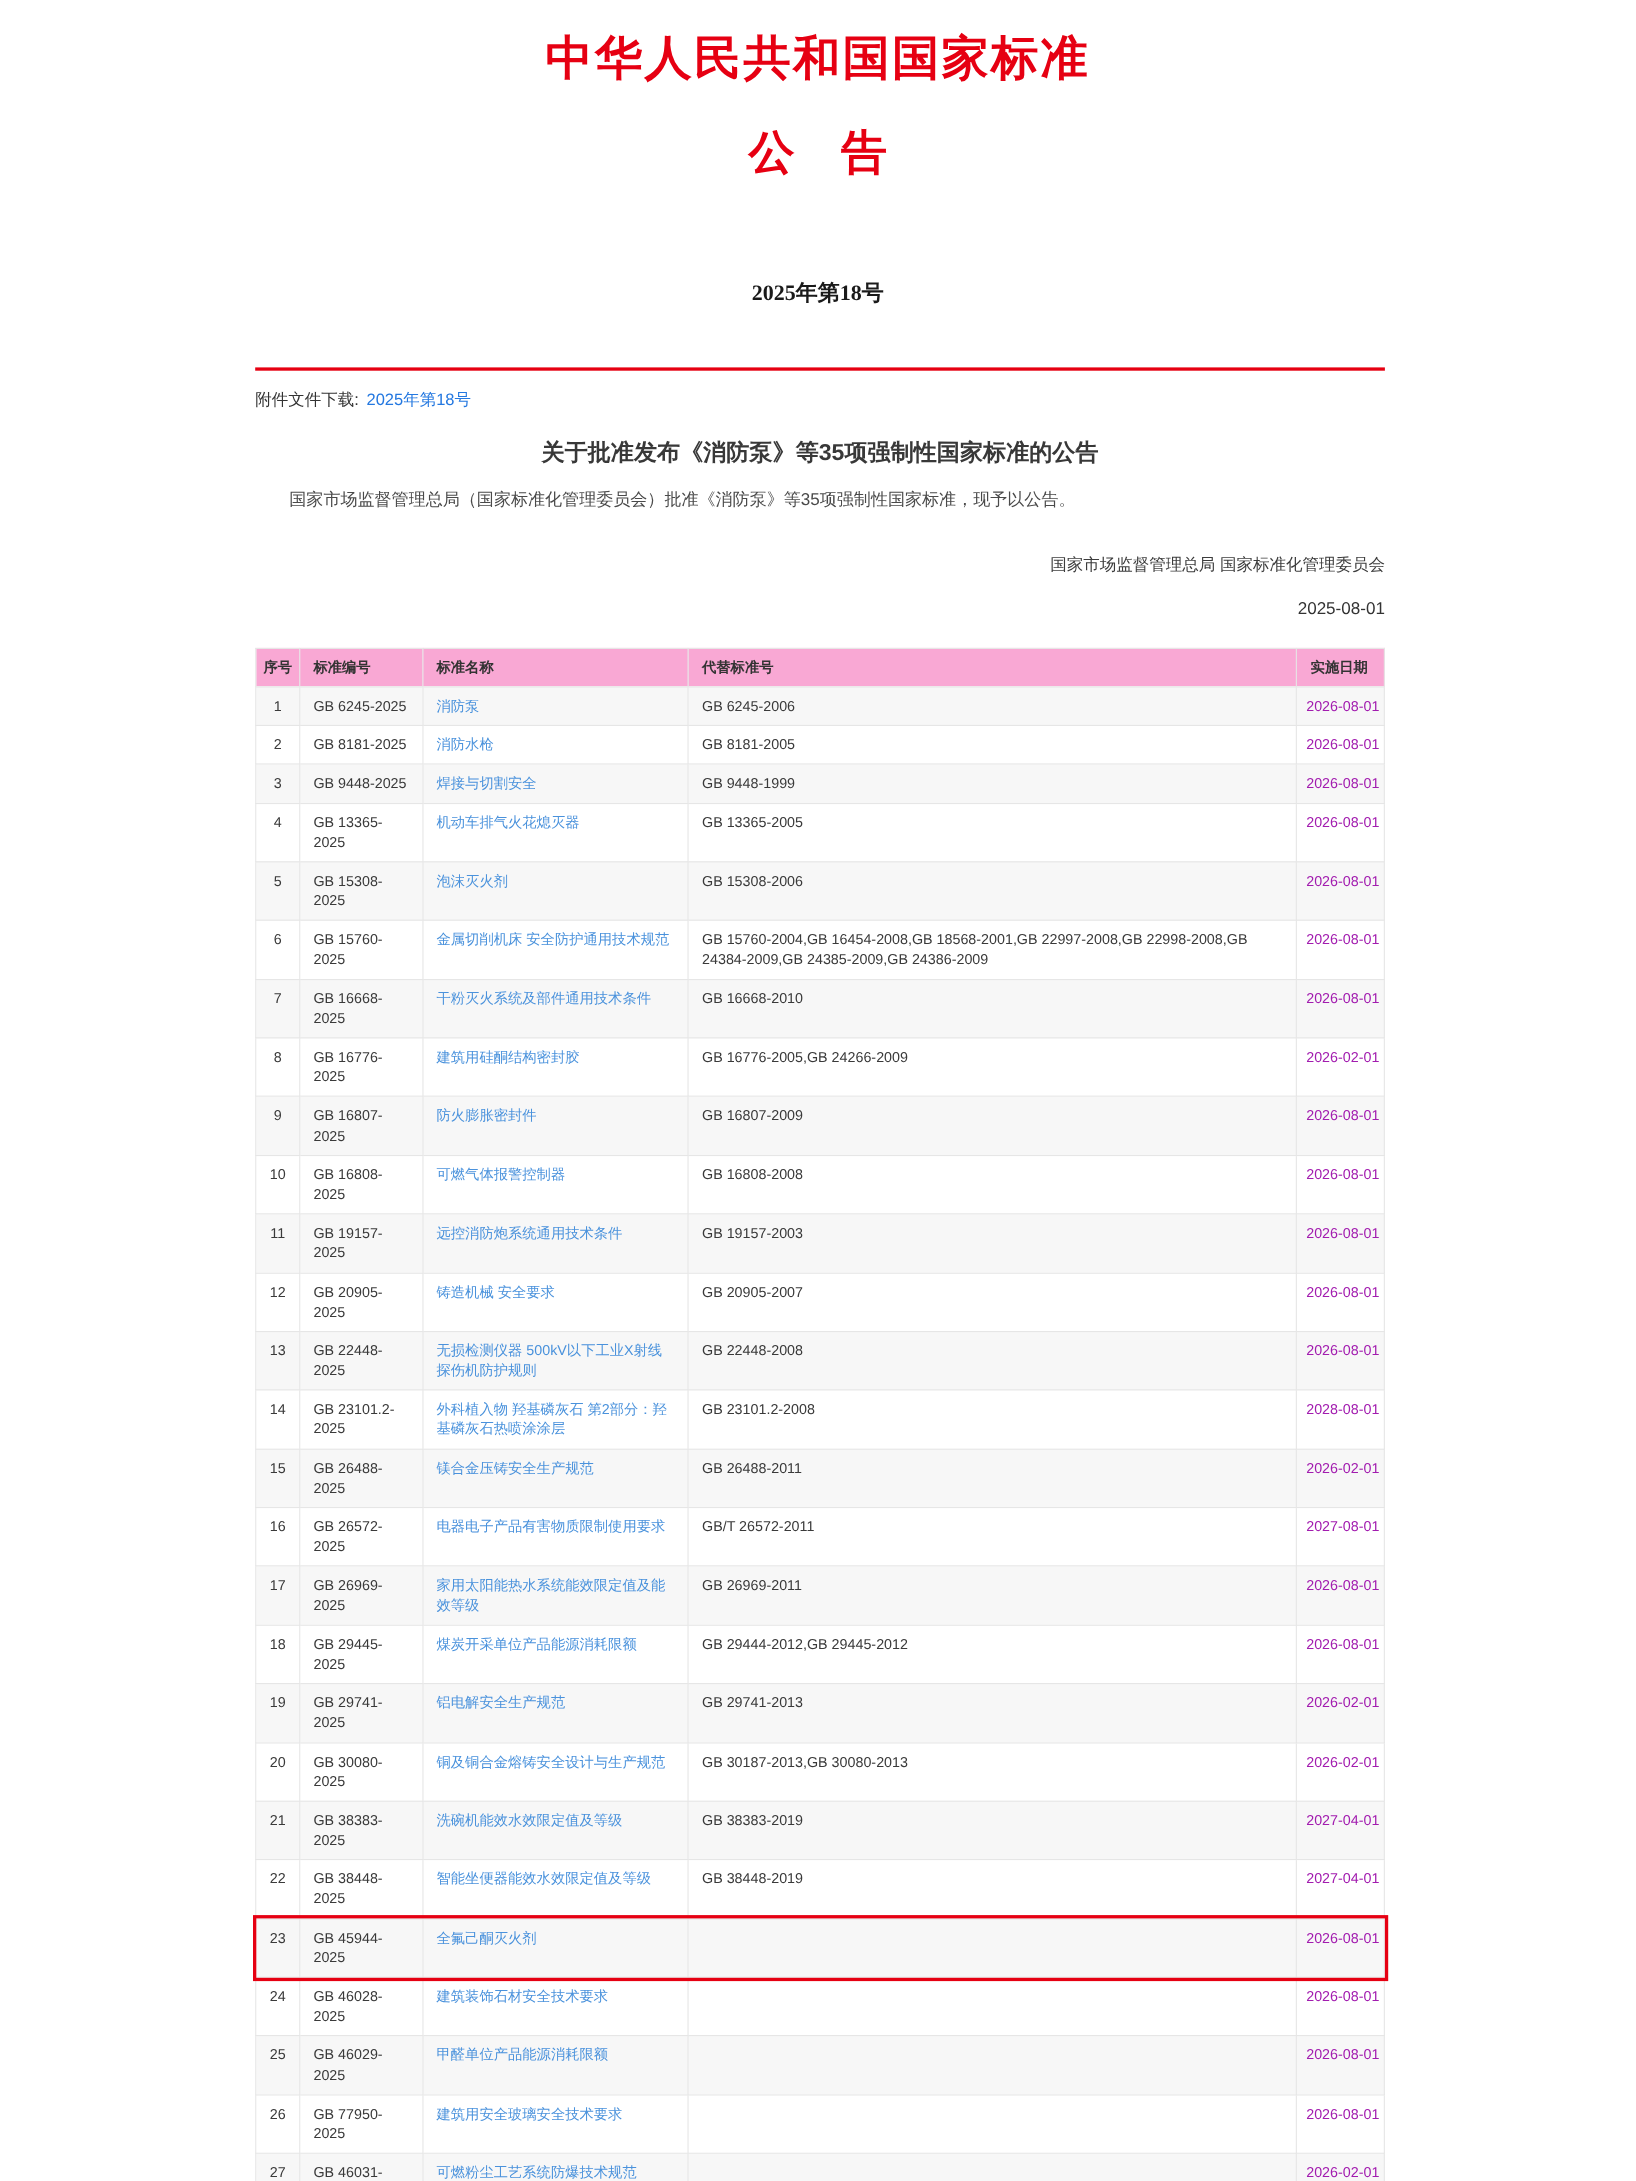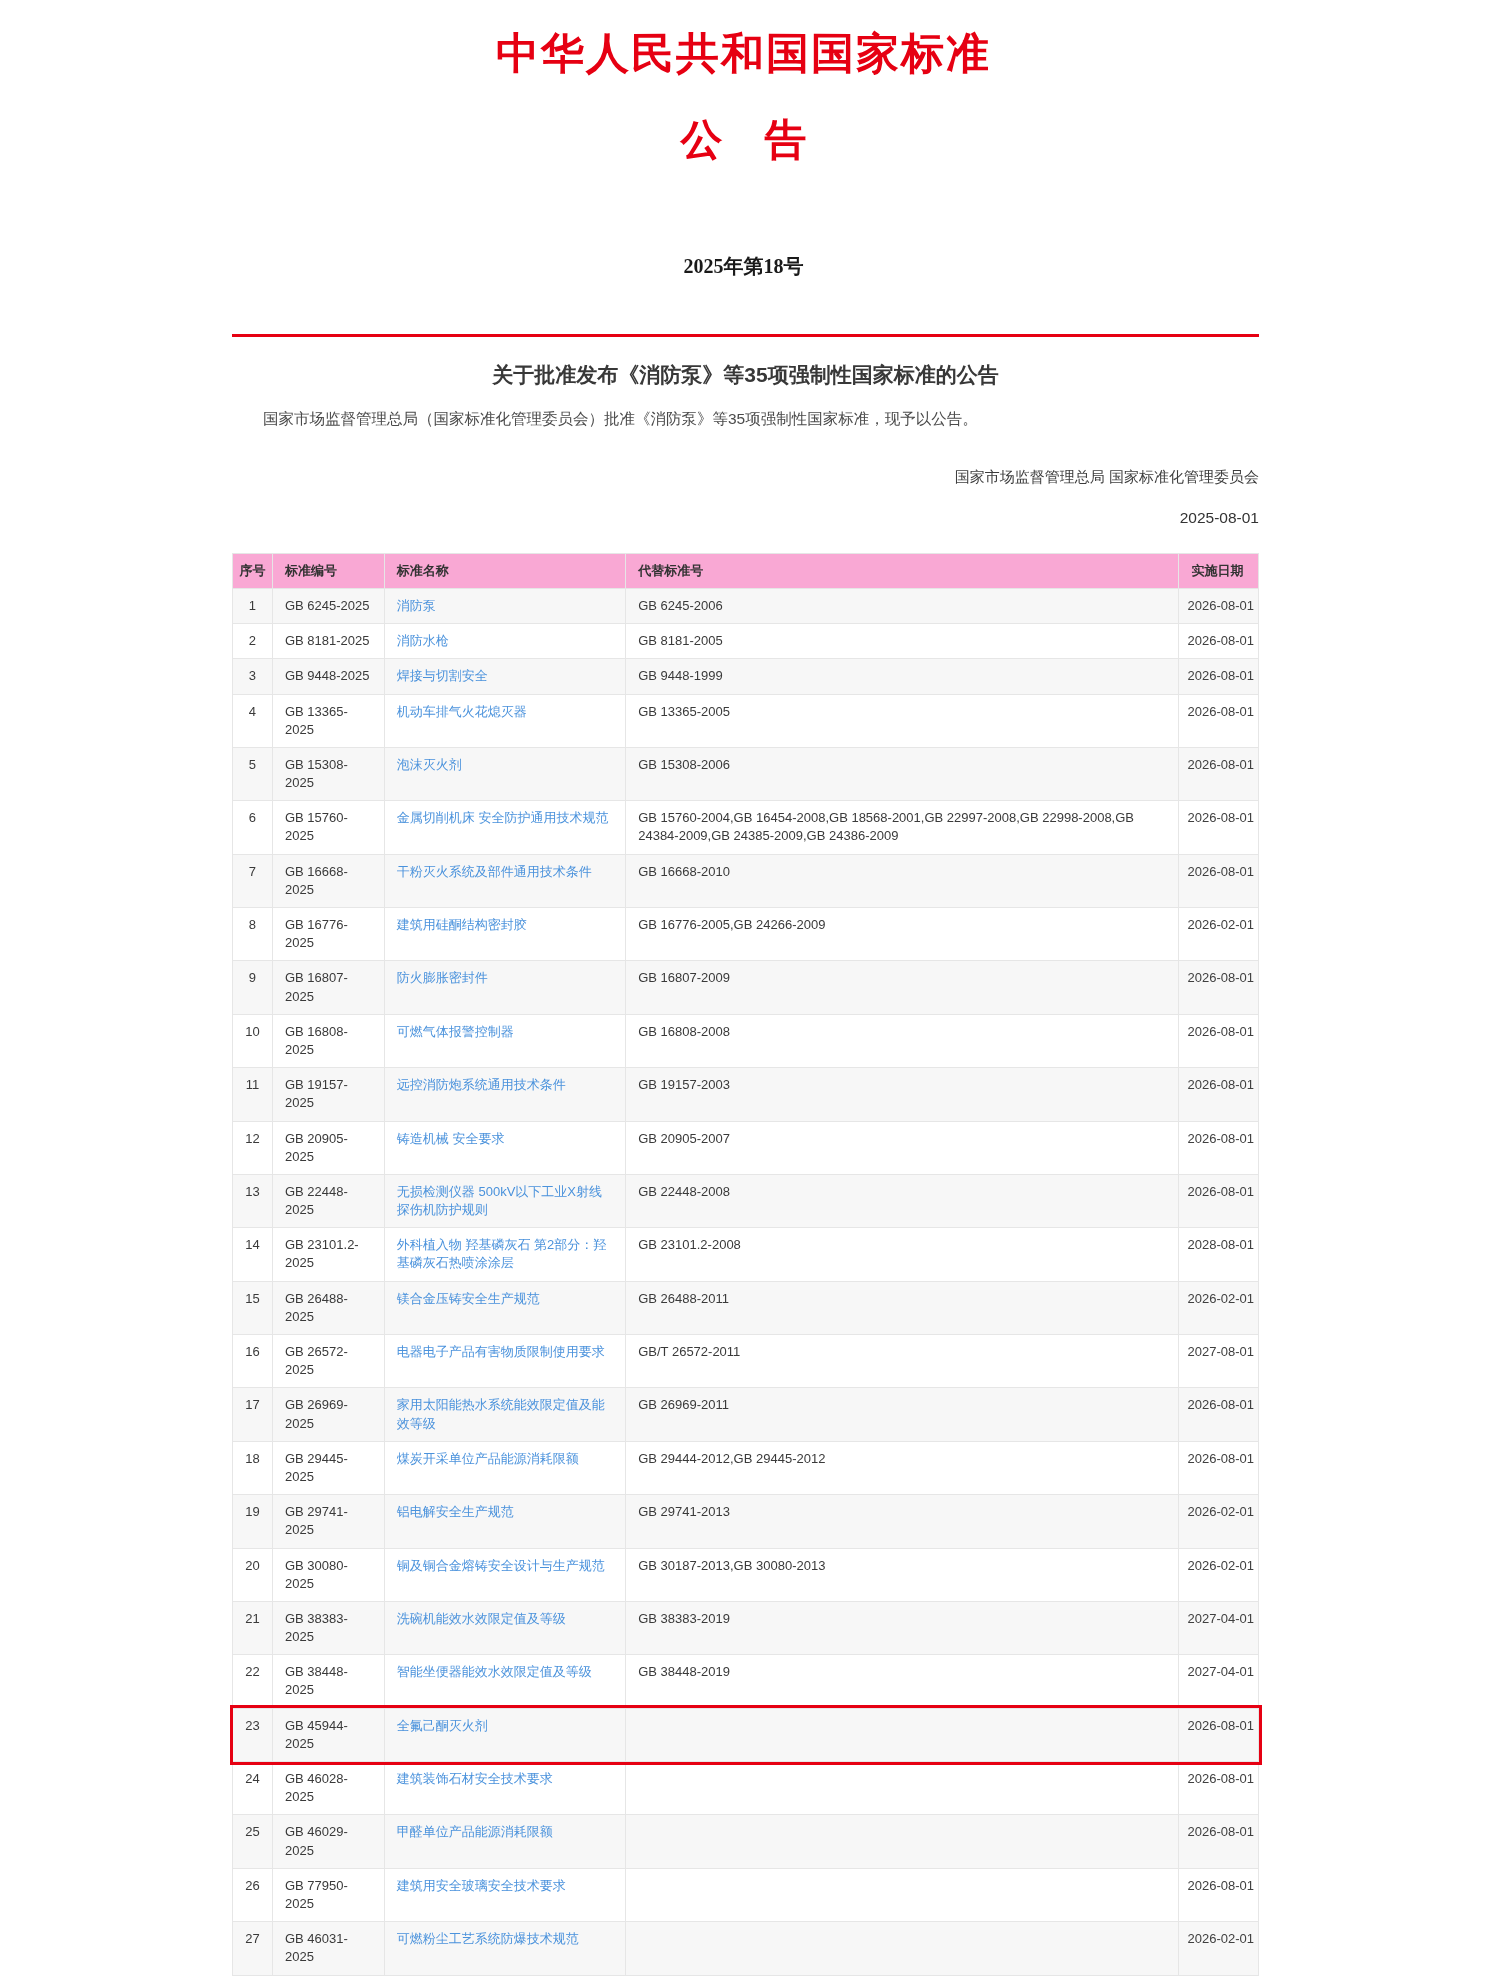--- a/index.html
+++ b/index.html
@@ -96,37 +96,40 @@
     font-weight:600;color:#333;background:#f9a8d4;
     white-space:nowrap;
   }
   table.standards tbody tr:nth-child(odd){background:var(--stripe);}
   table.standards th.c-seq,
   table.standards td.c-seq{
     text-align:center;padding-left:4px;padding-right:4px;
   }
   table.standards td.c-date{
     padding-left:8px;padding-right:4px;
-    white-space:nowrap;color:#404040;text-align:center;
+    white-space:nowrap;color:#a21caf;text-align:center;
   }
   a.std-link{color:var(--link);text-decoration:none;cursor:pointer;}
   tr.hl{outline:3px solid var(--red);outline-offset:0;}
 </style>
 </head>
 <body>
 
 <div class="hero">
   <div class="main-title">中华人民共和国国家标准</div>
   <div class="sub-title">公　告</div>
   <div class="issue-number">2025年第18号</div>
 </div>
 
 <div class="content">
   <hr class="red-rule">
 
+  <div class="attachment-line">
+    <span>附件文件下载:</span><a href="#">2025年第18号</a>
+  </div>
 
   <div class="announcement-title">关于批准发布《消防泵》等35项强制性国家标准的公告</div>
 
   <p class="body-paragraph">国家市场监督管理总局（国家标准化管理委员会）批准《消防泵》等35项强制性国家标准，现予以公告。</p>
 
   <div class="signature">国家市场监督管理总局 国家标准化管理委员会</div>
   <div class="sign-date">2025-08-01</div>
 
   <table class="standards">
     <colgroup>

